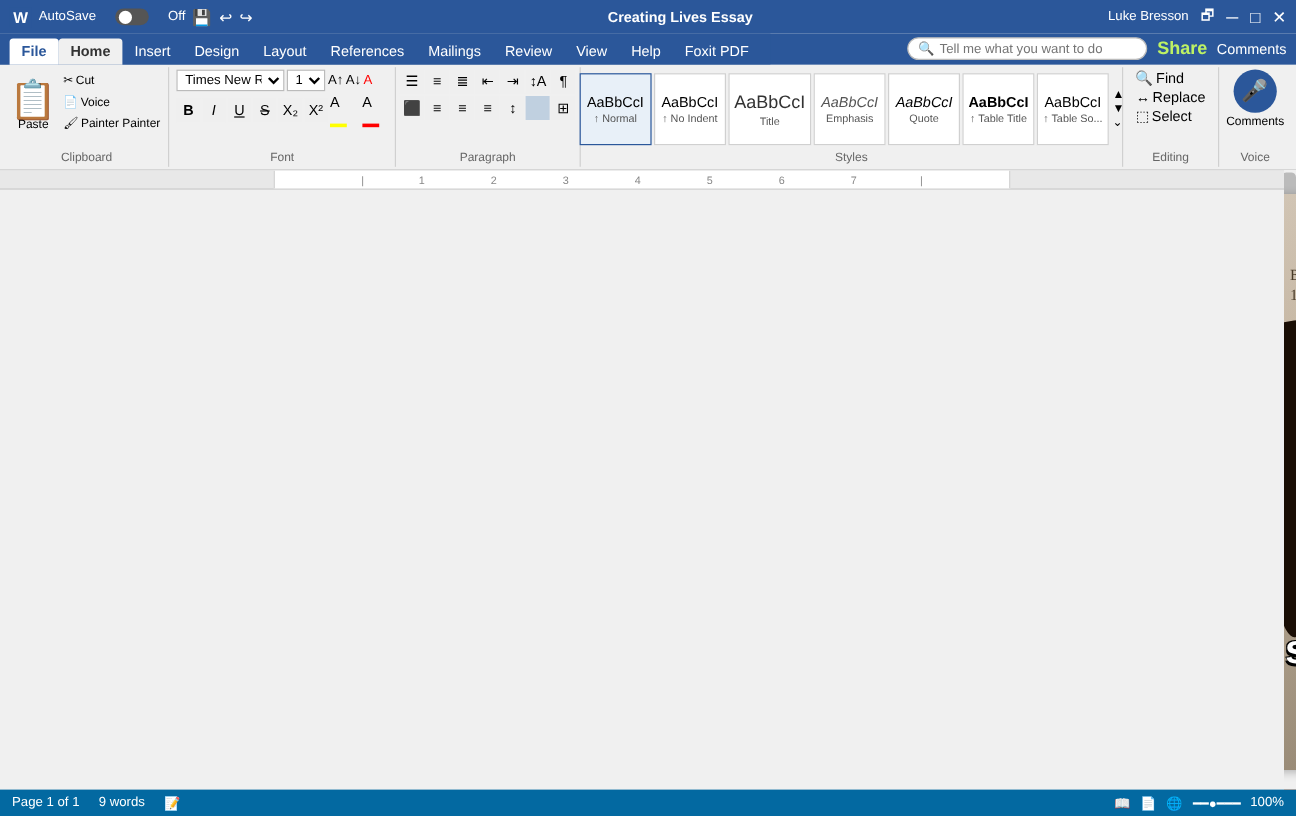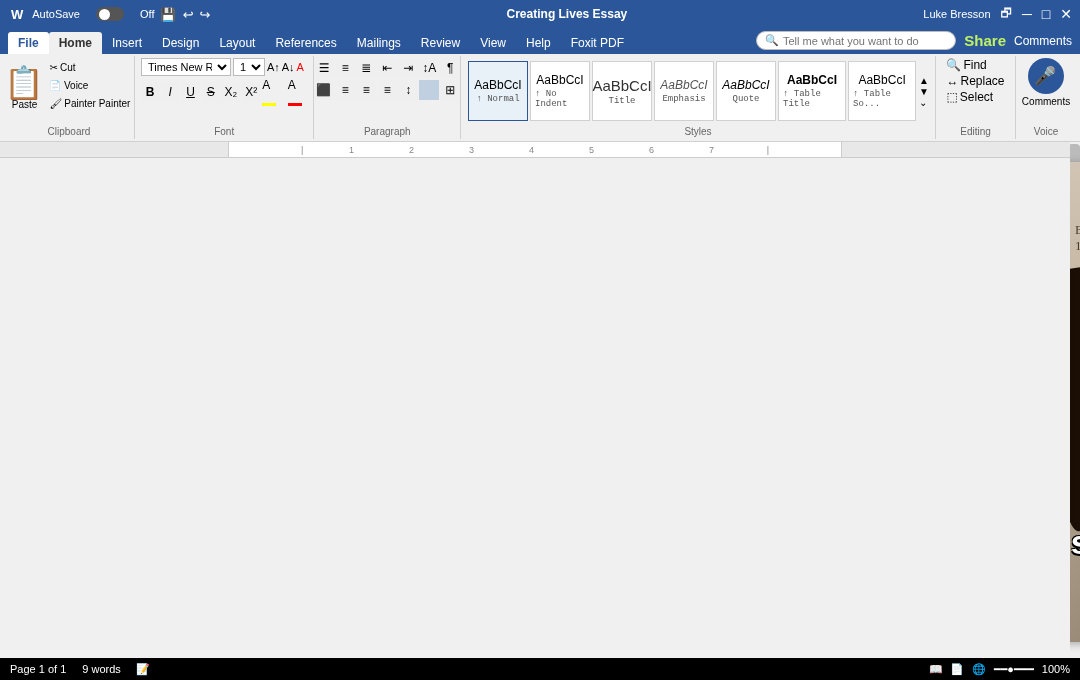--- a/index.html
+++ b/index.html
@@ -105,24 +105,25 @@
       flex-direction: column;
       align-items: center;
       padding: 2px 4px;
       margin: 1px;
       border: 1px solid #d0d0d0;
       background: white;
       cursor: pointer;
       min-width: 60px;
       height: 60px;
       justify-content: center;
+      text-align: center;
     }
     .style-item.active { border-color: #2b579a; background: #e8f0f8; }
     .style-preview { font-size: 11px; margin-bottom: 2px; }
-    .style-label { font-size: 9px; color: #555; font-family: Liberation Mono, monospace; }
+    .style-label { font-size: 9px; color: #555; }
 
     
     .editing-group { min-width: 80px; }
 
     
     .document-area {
       background: #919191;
       flex: 1;
       display: flex;
       justify-content: center;
@@ -141,21 +142,21 @@
       font-size: 13px;
     }
     .page-number { text-align: right; margin-bottom: 20px; font-family: 'Times New Roman', Times, serif; font-size: 13px; }
     .doc-line { margin-bottom: 4px; }
     .doc-title { text-align: center; margin: 16px 0 8px; }
     .cursor { display: inline-block; width: 1px; height: 14px; background: black; vertical-align: text-bottom; animation: blink 1s step-end infinite; }
     @keyframes blink { 0%,100%{opacity:1} 50%{opacity:0} }
 
     
     .status-bar {
-      background: #000000;
+      background: #0369a1;
       color: white;
       height: 22px;
       display: flex;
       align-items: center;
       justify-content: space-between;
       padding: 0 10px;
       font-size: 11px;
     }
     .status-left { display: flex; gap: 16px; }
     .status-right { display: flex; align-items: center; gap: 8px; }

